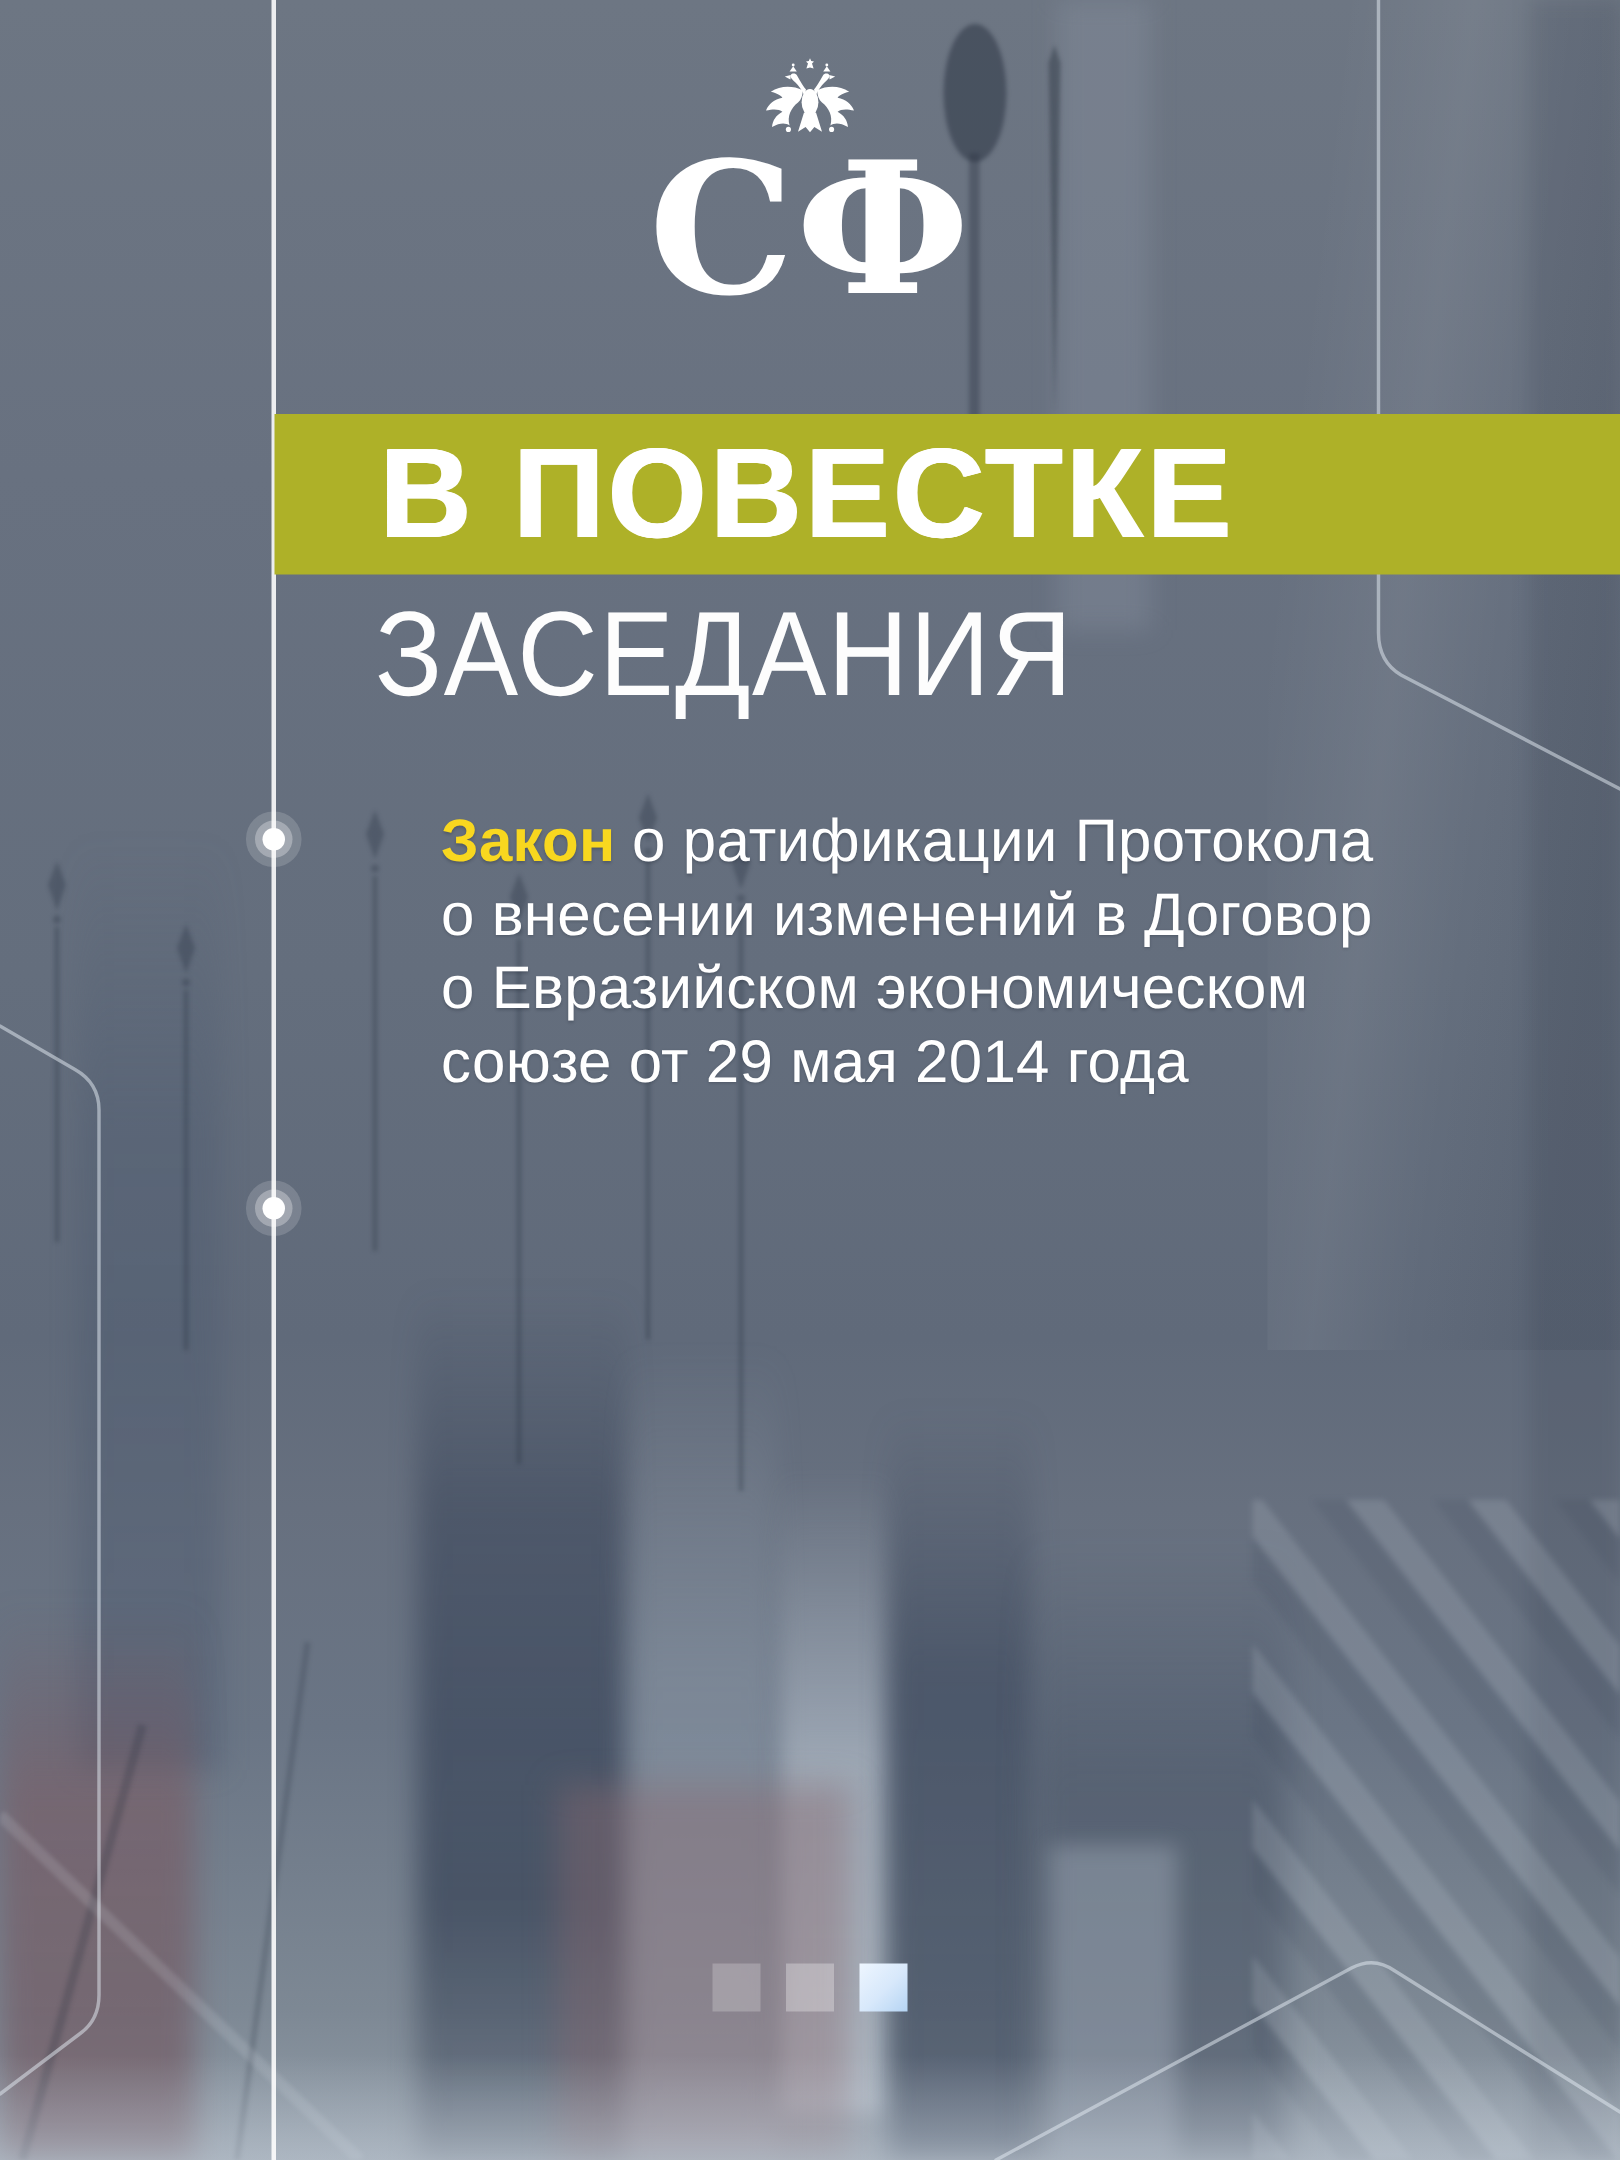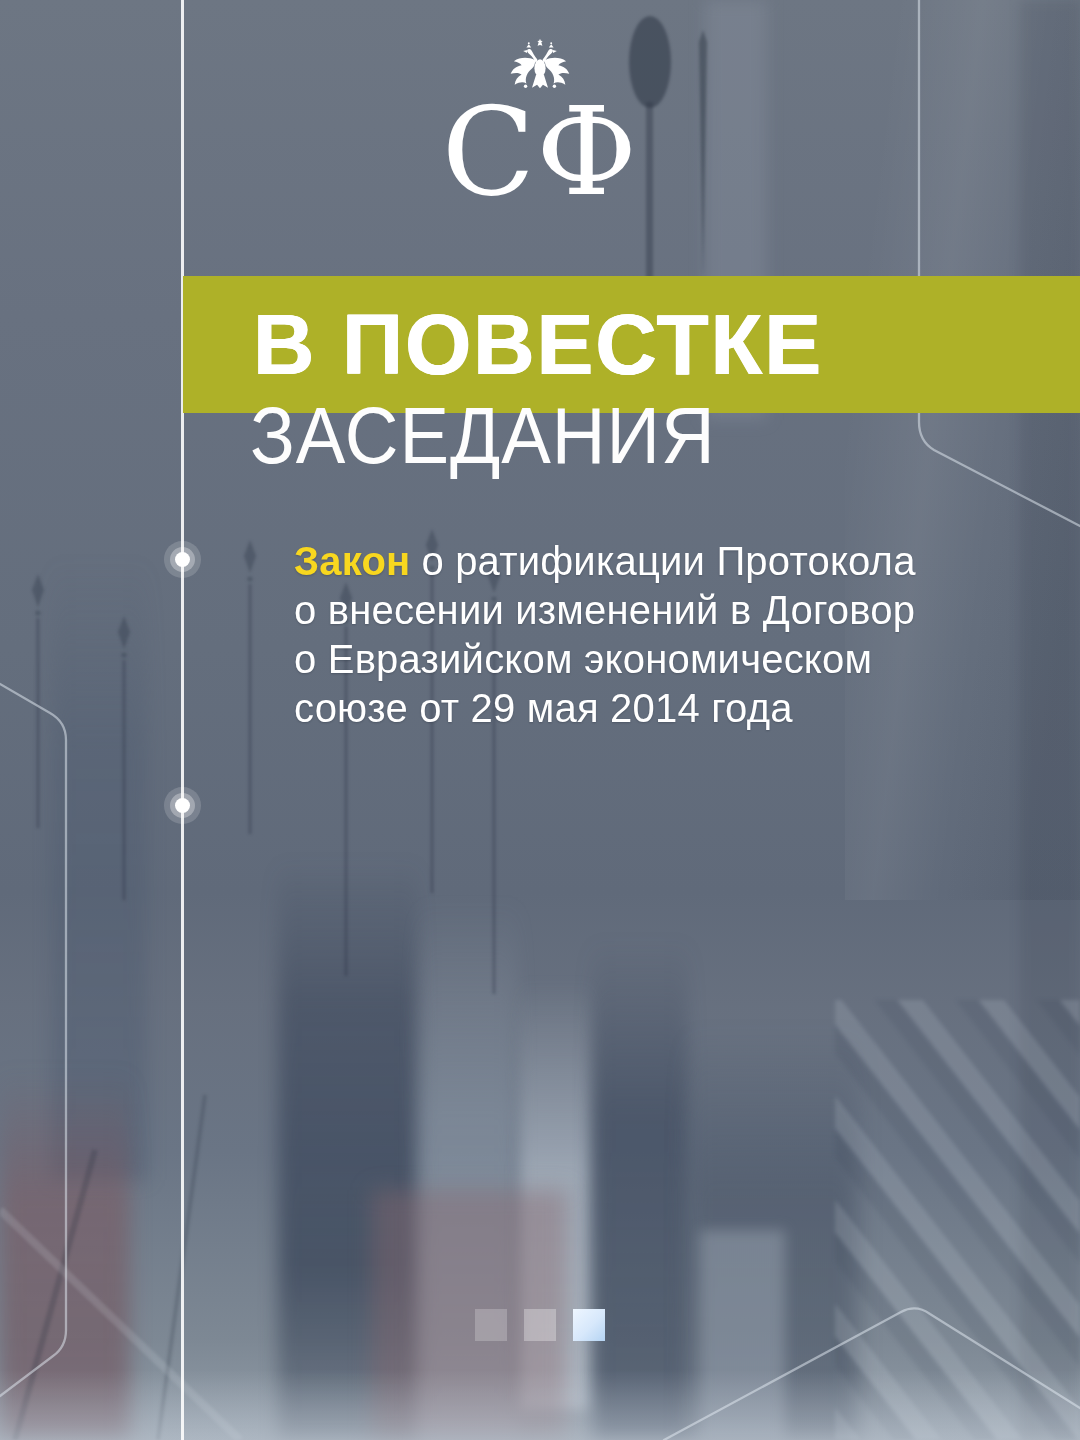--- a/index.html
+++ b/index.html
@@ -32,24 +32,24 @@
 
   
   .decor{position:absolute;inset:0;width:100%;height:100%;z-index:2;}
   .line-a{position:absolute;left:181px;top:0;bottom:0;width:3px;z-index:3;
           background:rgba(255,255,255,.88);}
 
   
   .logo{position:absolute;left:0;right:0;top:38px;z-index:5;text-align:center;}
   .eagle{width:64px;height:56px;display:block;margin:0 auto;}
   .wordmark{margin-top:0;color:#fff;font-family:"DejaVu Serif","Liberation Serif",serif;
-            font-size:122px;line-height:116px;font-weight:400;letter-spacing:1px;}
+            font-size:122px;line-height:116px;font-weight:700;letter-spacing:1px;}
 
   
-  .banner{position:absolute;left:183px;right:0;top:276px;height:137px;z-index:4;
+  .banner{position:absolute;left:183px;right:0;top:276px;height:107px;z-index:4;
           background:var(--banner-olive,#aeb128);display:flex;align-items:center;}
   .banner-title{color:#fff;font-size:85px;font-weight:bold;letter-spacing:2px;
                 padding-left:70px;white-space:nowrap;
                 text-shadow:.6px 0 currentColor,-.6px 0 currentColor;}
   .subtitle{position:absolute;left:250px;top:396px;z-index:5;color:#fdfdfd;
             font-size:80px;line-height:80px;font-weight:400;letter-spacing:1px;
             transform:scaleX(.93);transform-origin:left top;white-space:nowrap;}
 
   
   .agenda-item{position:absolute;left:262px;width:800px;z-index:5;margin-left:32px;}

